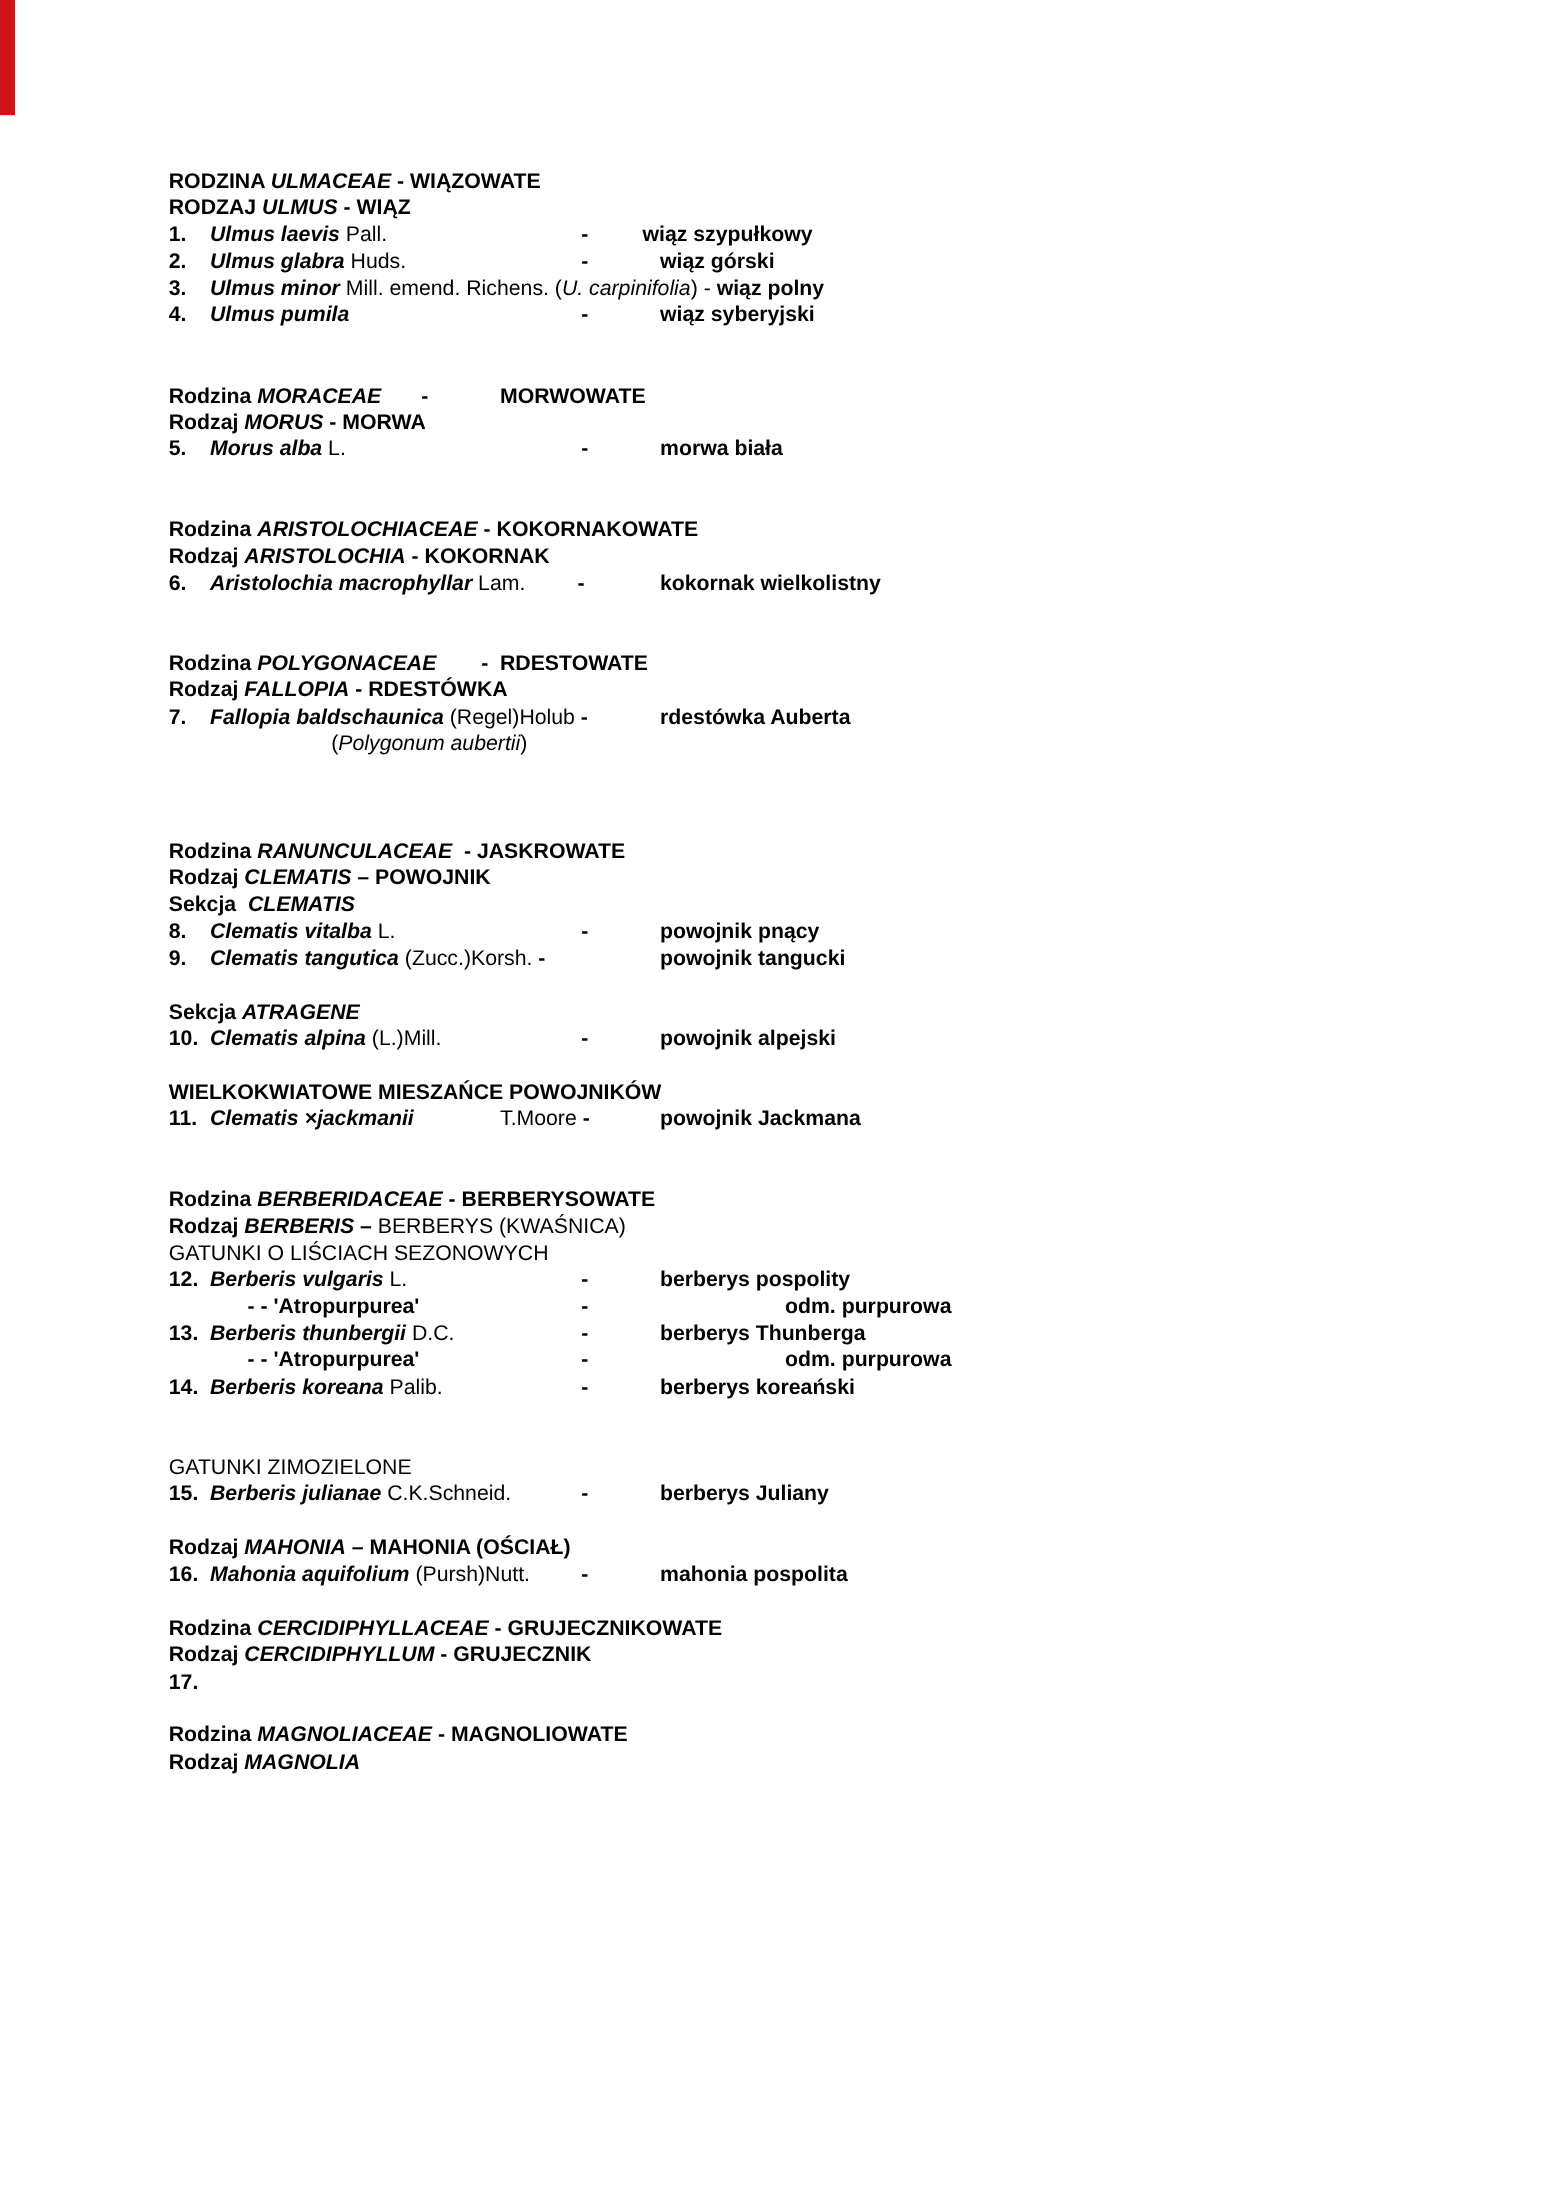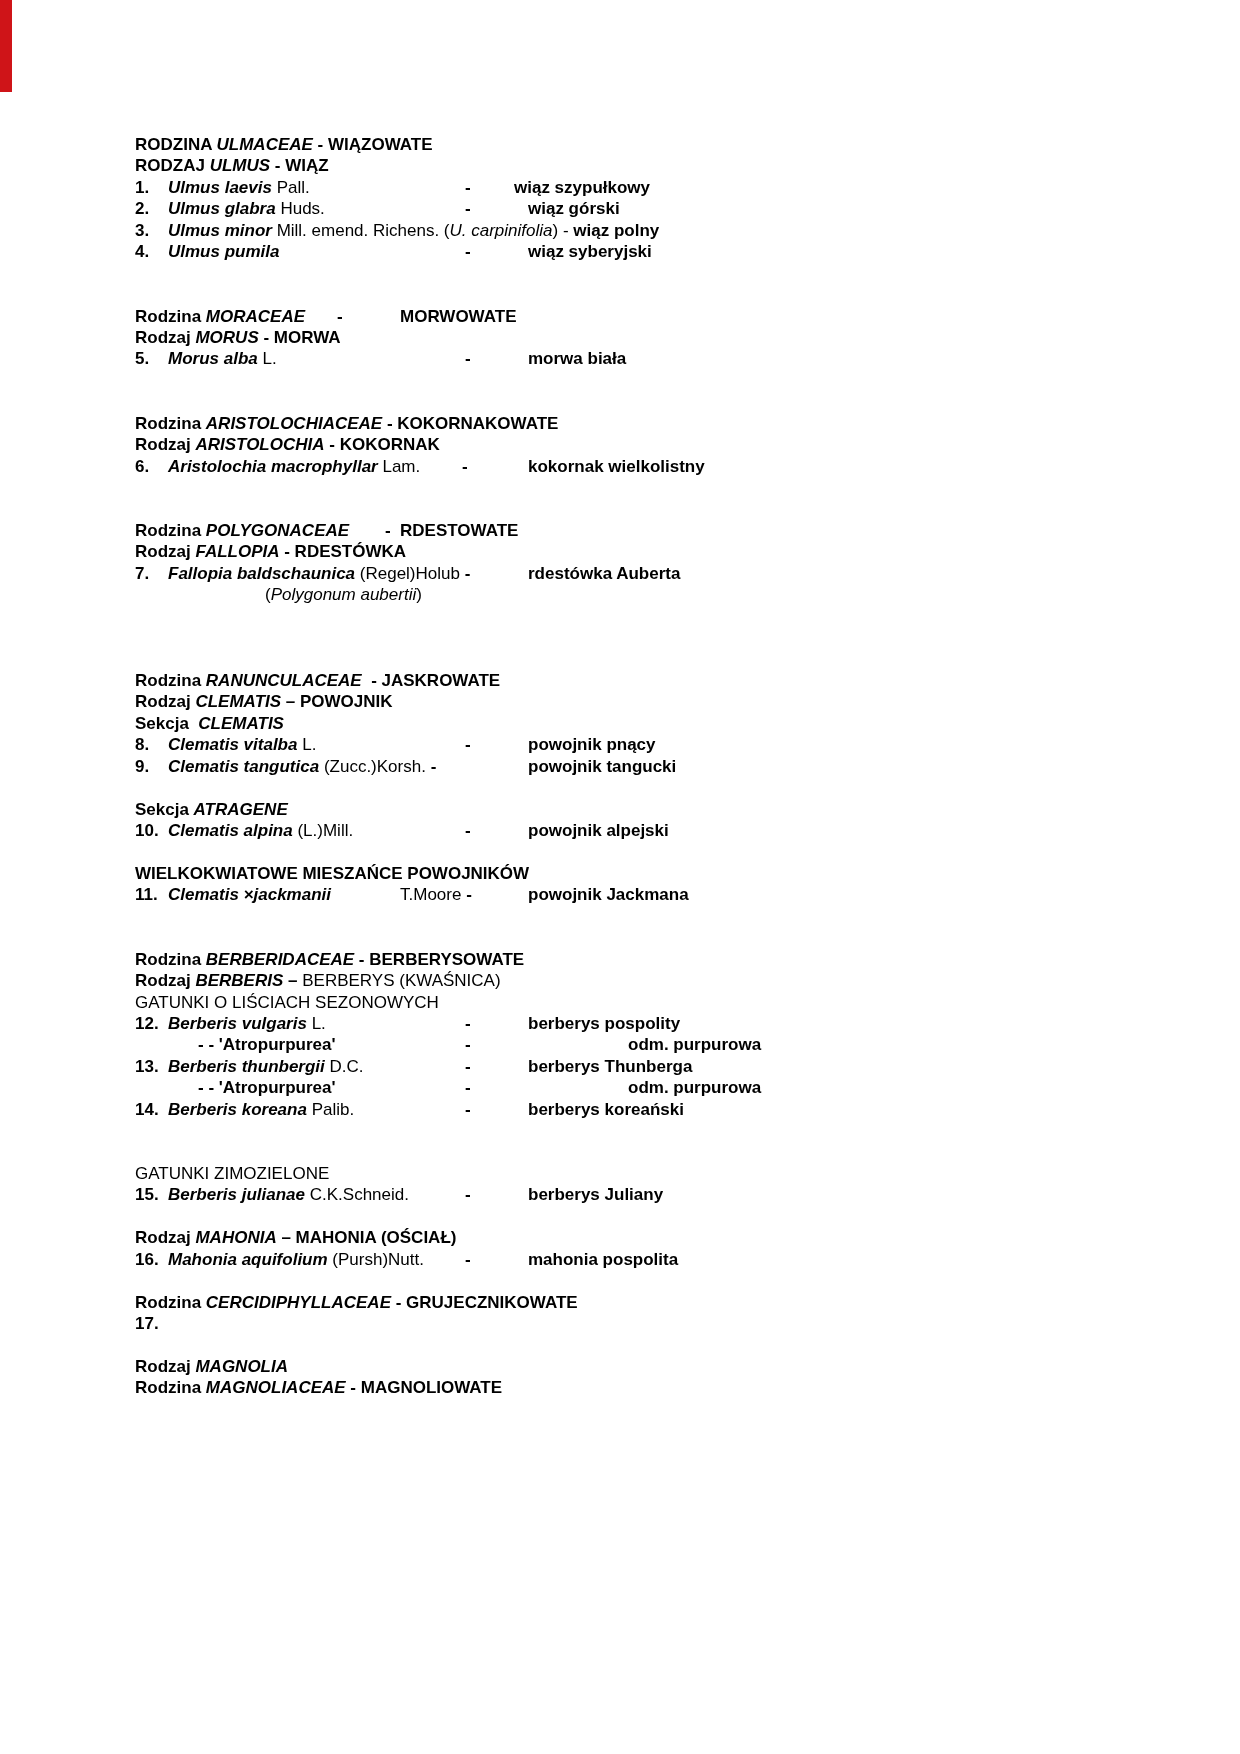--- a/index.html
+++ b/index.html
@@ -101,18 +101,19 @@
       <div class="line"><span class="chunk" style="left: 0px;"><span class="s-b">14.</span></span><span class="chunk" style="left: 33px;"><span class="s-bi">Berberis koreana</span><span class="s-r"> Palib.</span></span><span class="chunk" style="left: 330px;"><span class="s-b">-</span></span><span class="chunk" style="left: 393px;"><span class="s-b">berberys koreański</span></span></div>
       <div class="line"></div>
       <div class="line"></div>
       <div class="line"><span class="chunk" style="left: 0px;"><span class="s-r">GATUNKI ZIMOZIELONE</span></span></div>
       <div class="line"><span class="chunk" style="left: 0px;"><span class="s-b">15.</span></span><span class="chunk" style="left: 33px;"><span class="s-bi">Berberis julianae</span><span class="s-r"> C.K.Schneid.</span></span><span class="chunk" style="left: 330px;"><span class="s-b">-</span></span><span class="chunk" style="left: 393px;"><span class="s-b">berberys Juliany</span></span></div>
       <div class="line"></div>
       <div class="line"><span class="chunk" style="left: 0px;"><span class="s-b">Rodzaj </span><span class="s-bi">MAHONIA</span><span class="s-b"> – MAHONIA (OŚCIAŁ)</span></span></div>
       <div class="line"><span class="chunk" style="left: 0px;"><span class="s-b">16.</span></span><span class="chunk" style="left: 33px;"><span class="s-bi">Mahonia aquifolium</span><span class="s-r"> (Pursh)Nutt.</span></span><span class="chunk" style="left: 330px;"><span class="s-b">-</span></span><span class="chunk" style="left: 393px;"><span class="s-b">mahonia pospolita</span></span></div>
       <div class="line"></div>
       <div class="line"><span class="chunk" style="left: 0px;"><span class="s-b">Rodzina </span><span class="s-bi">CERCIDIPHYLLACEAE</span><span class="s-b"> - GRUJECZNIKOWATE</span></span></div>
+      <div class="line"><span class="chunk" style="left: 0px;"><span class="s-b">Rodzaj </span><span class="s-bi">CERCIDIPHYLLUM</span><span class="s-b"> - GRUJECZNIK</span></span></div>
       <div class="line"><span class="chunk" style="left: 0px;"><span class="s-b">17.</span></span></div>
       <div class="line"></div>
+      <div class="line"><span class="chunk" style="left: 0px;"><span class="s-b">Rodzina </span><span class="s-bi">MAGNOLIACEAE</span><span class="s-b"> - MAGNOLIOWATE</span></span></div>
       <div class="line"><span class="chunk" style="left: 0px;"><span class="s-b">Rodzaj </span><span class="s-bi">MAGNOLIA</span></span></div>
-      <div class="line"><span class="chunk" style="left: 0px;"><span class="s-b">Rodzina </span><span class="s-bi">MAGNOLIACEAE</span><span class="s-b"> - MAGNOLIOWATE</span></span></div>
     </div>
 </div>
 
 </body></html>

